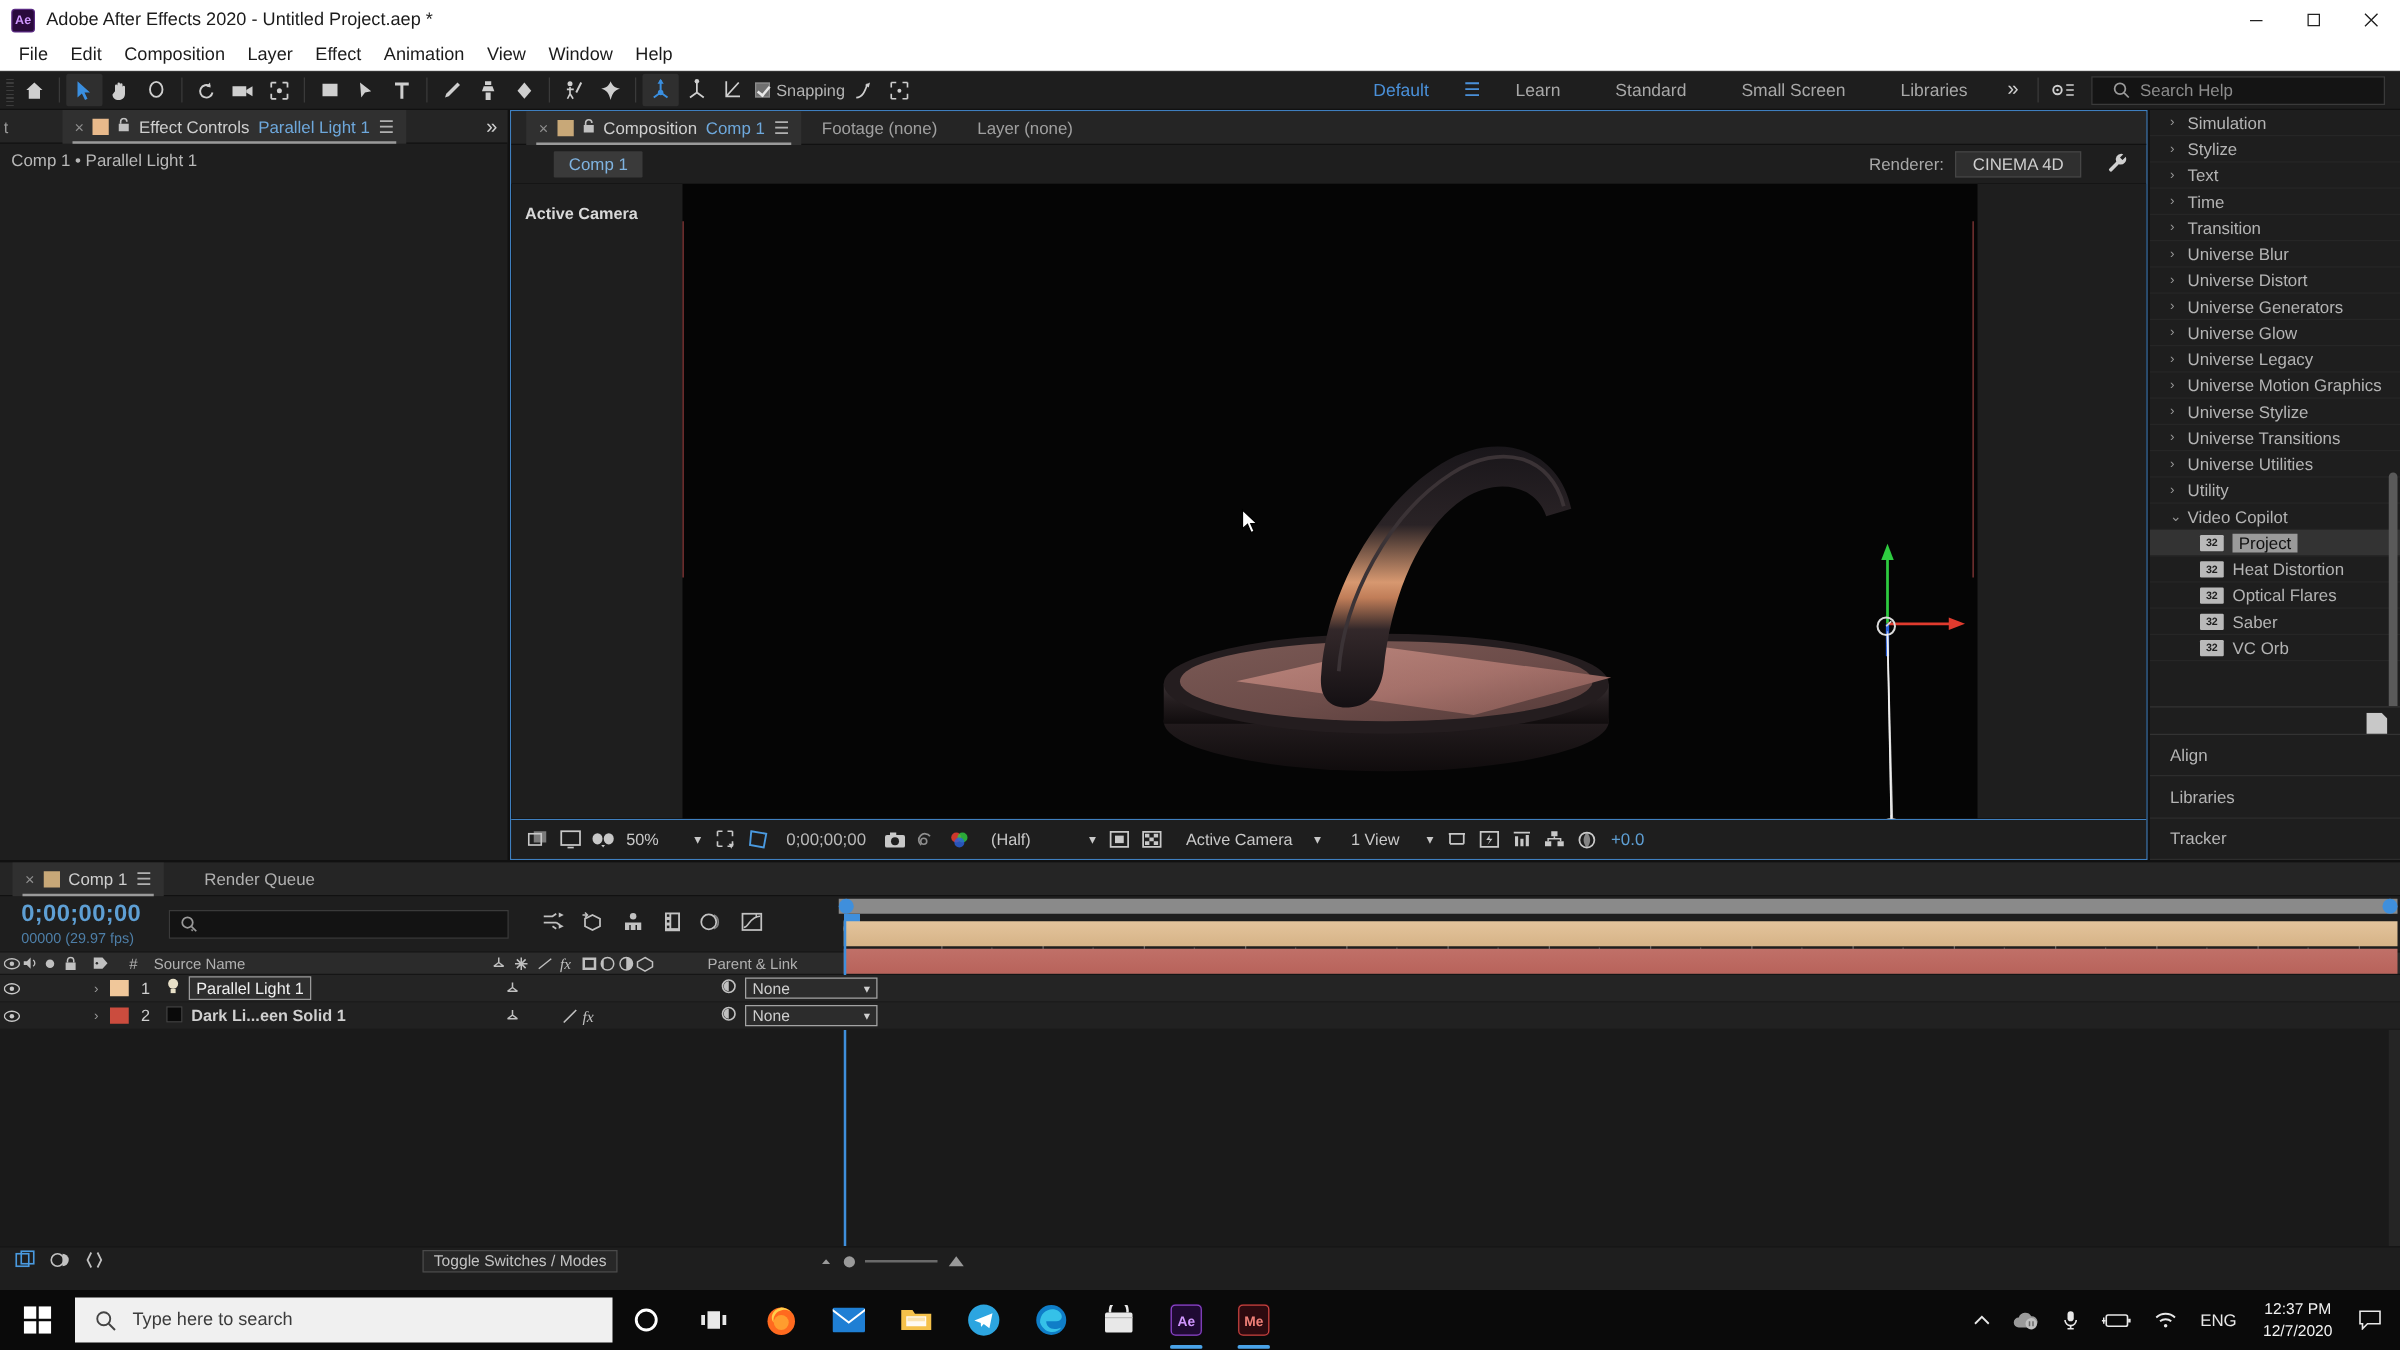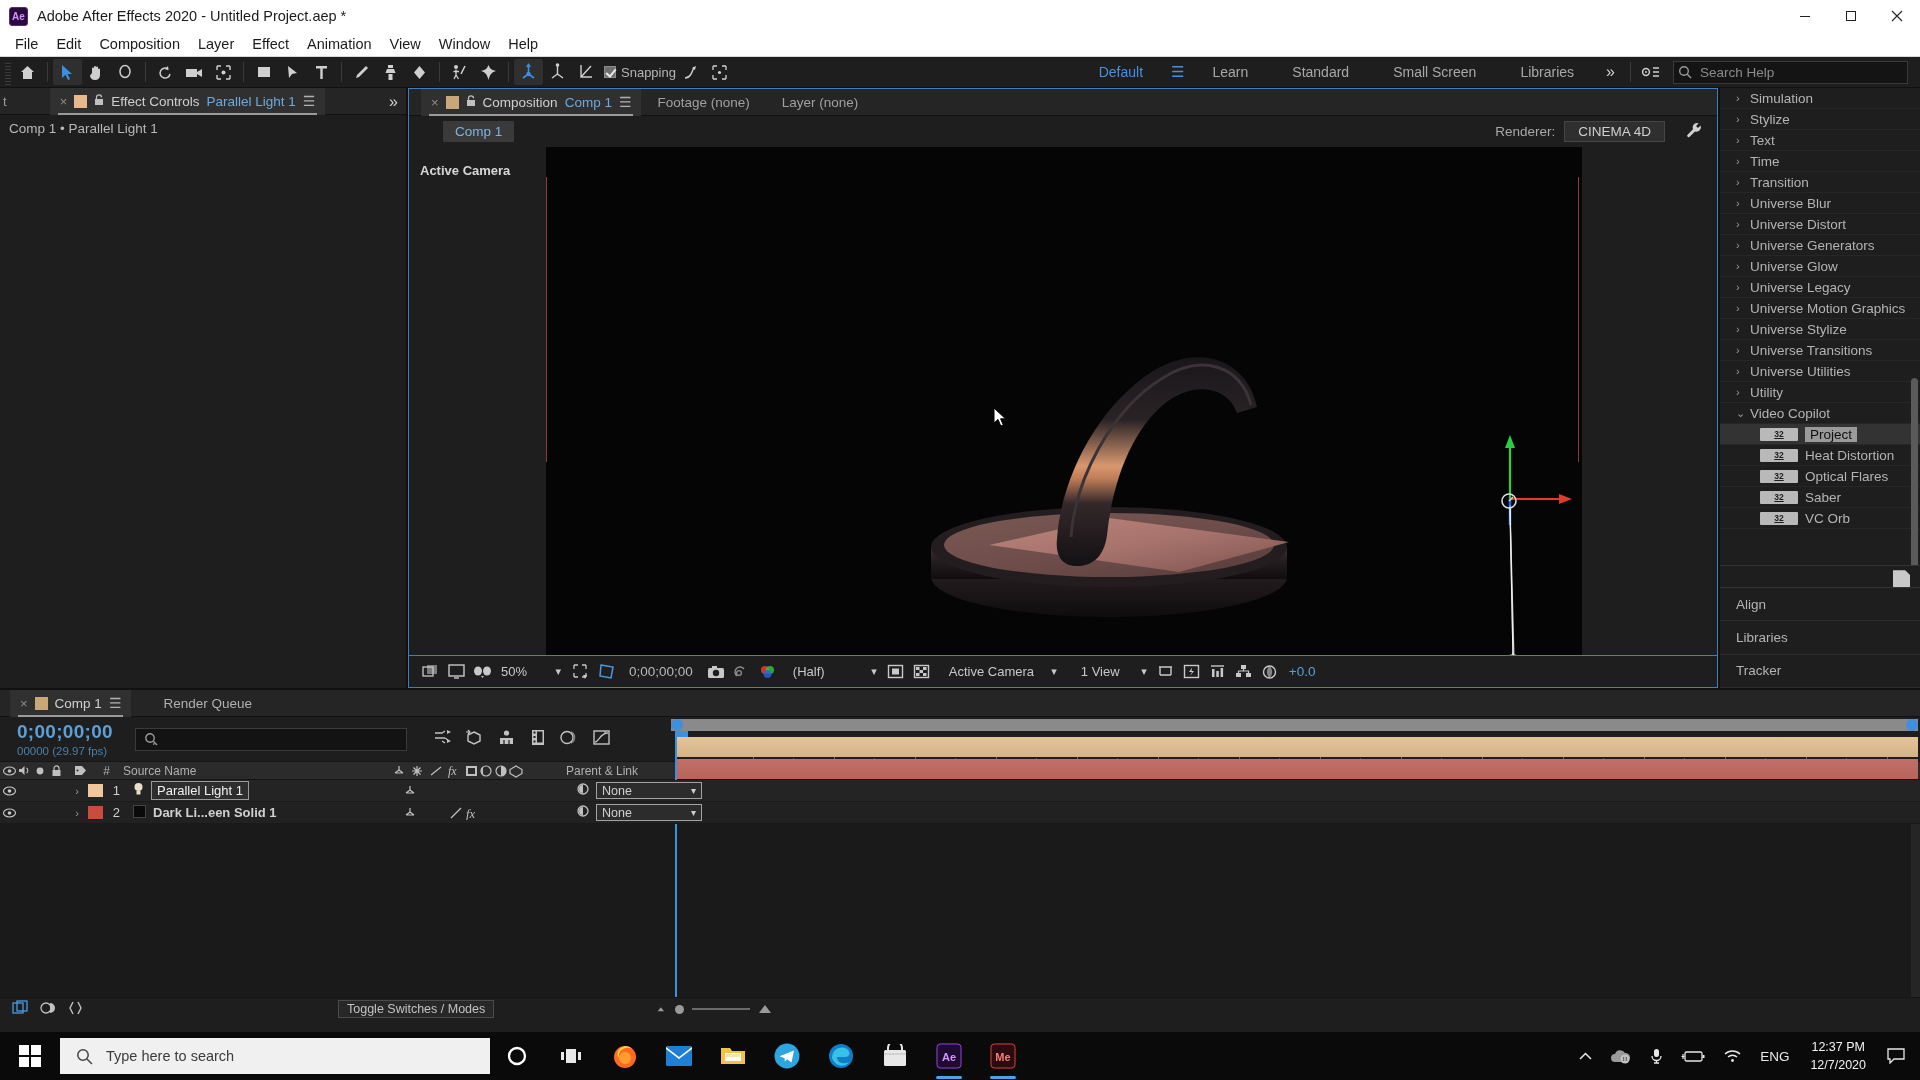--- a/index.html
+++ b/index.html
@@ -55,21 +55,21 @@
   .cbox { width:12px; height:12px; border:1px solid #8c8c8c; background:#6f6f6f; position:relative;}
   .cbox:after{ content:""; position:absolute; left:3px; top:0px; width:4px; height:8px;
     border:solid #e8e8e8; border-width:0 2px 2px 0; transform:rotate(40deg);}
   .ws { display:flex; align-items:center; gap:0; margin-left:auto; }
   .ws-item { padding:4px 22px; font-size:14px; color:#a8a8a8; cursor:default; }
   .ws-item.sel { color:#4a90d9; }
   .ws-burger { color:#4a90d9; font-size:15px; padding:0 6px; }
   .chev2 { color:#cfcfcf; font-size:16px; padding:0 10px; }
   .searchhelp {
     display:flex; align-items:center; gap:8px; background:#141414; border:1px solid #3a3a3a;
-    height:23px; width:235px; margin-right:12px; margin-left:8px; padding:0 4px; color:#8c8c8c; font-size:13.5px;
+    height:23px; width:235px; margin-right:12px; margin-left:8px; padding:0 16px; color:#8c8c8c; font-size:13.5px;
   }
 
   
   .panes { display:flex; height:600px; background:#111; }
 
   
   .pane-left { width:408px; background:#1e1e1e; border-right:2px solid #111; position:relative; }
   .paneltabs {
     height:27px; background:#252525; display:flex; align-items:center; position:relative;
     border-bottom:1px solid #111;
@@ -125,22 +125,22 @@
   .pane-right { flex:1; background:#1e1e1e; display:flex; flex-direction:column; border-left:2px solid #111;}
   .eff-list { height:547px; overflow:hidden; position:relative; }
   .eff-row {
     height:21px; display:flex; align-items:center; font-size:13.5px; color:#b4b4b4;
     padding-left:16px; border-bottom:1px solid #262626;
   }
   .eff-row .tw { width:14px; color:#9a9a9a; font-size:11px; }
   .eff-row.child { padding-left:40px; }
   .eff-row.selrow { background:#333333; }
   .eff-badge {
-    width:38px; height:13px; background:#b9b9b9; color:#1e1e1e; font-size:8.5px; font-weight:bold;
-    display:flex; align-items:center; justify-content:center; margin-right:7px; border-radius:1px;text-decoration:underline;
+    width:19px; height:13px; background:#b9b9b9; color:#1e1e1e; font-size:8.5px; font-weight:bold;
+    display:flex; align-items:center; justify-content:center; margin-right:7px; border-radius:1px;
   }
   .eff-name.sel { background:#9a9a9a; color:#101010; padding:0 5px; }
   .eff-bottom { height:26px; background:#1e1e1e; border-top:1px solid #333; border-bottom:1px solid #333;
                 position:relative; }
   .eff-bottom .sheet { position:absolute; right:10px; top:4px; width:17px; height:17px; background:#c8c8c8; }
   .dock-item { height:38px; display:flex; align-items:center; padding-left:16px; font-size:13.5px;
                color:#b4b4b4; border-bottom:1px solid #2d2d2d; }
   .eff-scrollbar { position:absolute; right:2px; top:290px; width:7px; height:200px; background:#5a5a5a; border-radius:4px;}
 
   

